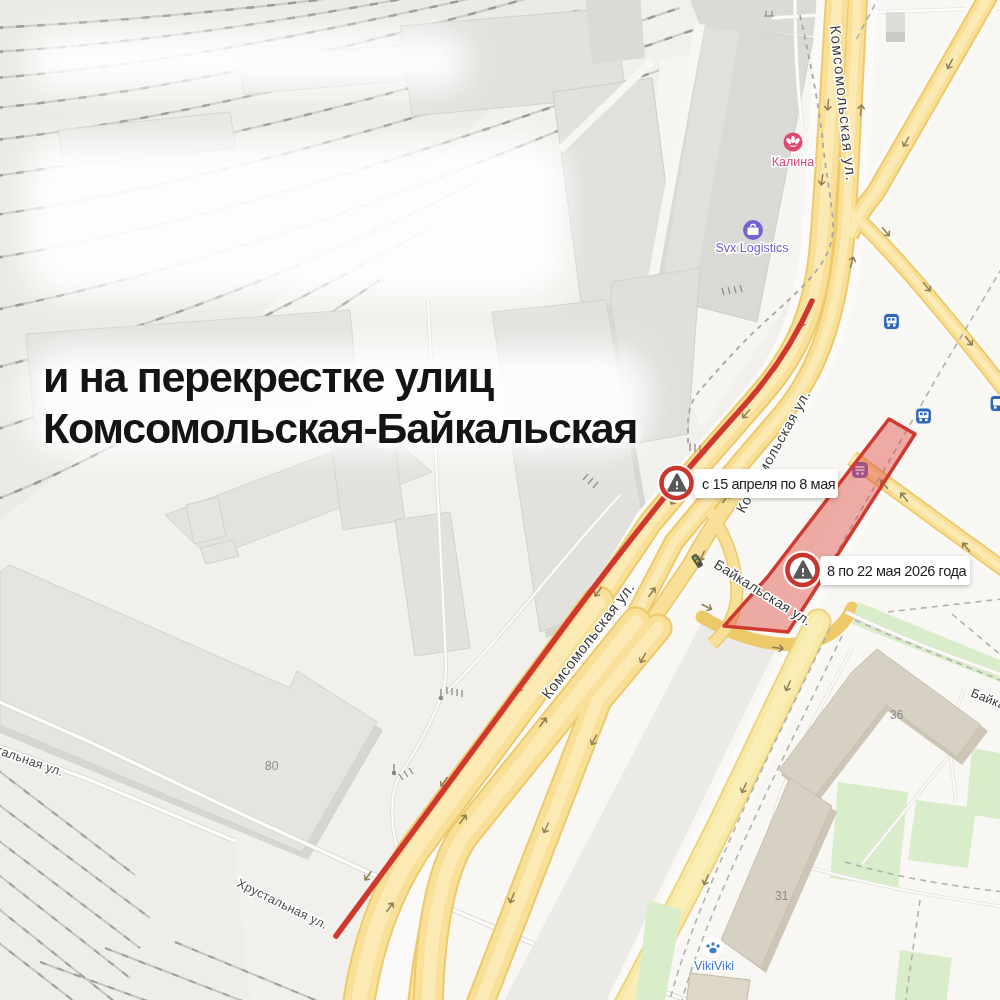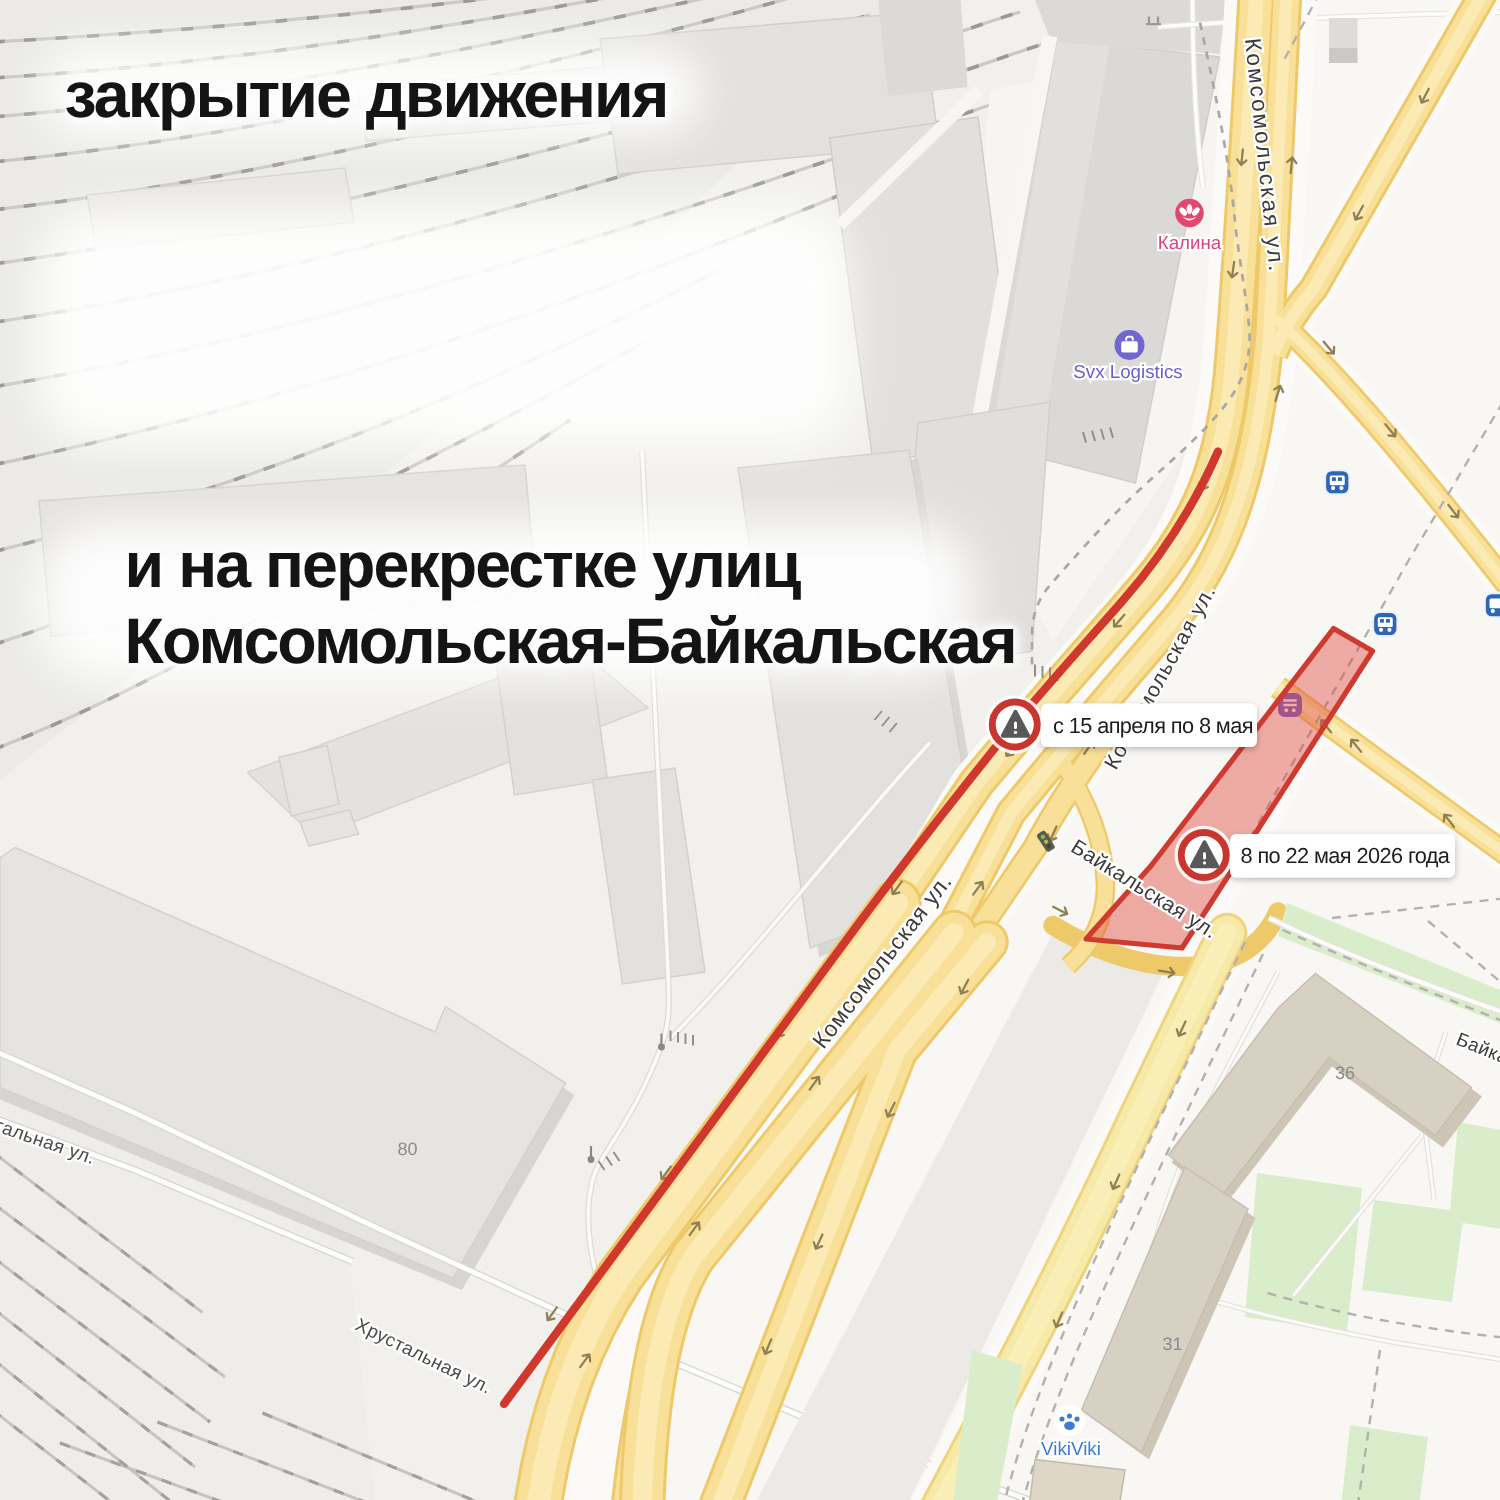--- a/index.html
+++ b/index.html
@@ -470,17 +470,16 @@
     <filter id="boxshadow" x="-20%" y="-40%" width="140%" height="200%">
       <feDropShadow dx="0" dy="1.5" stdDeviation="2" flood-color="#000000" flood-opacity="0.25"></feDropShadow>
     </filter>
   </defs>
 </svg>
 
 <div class="halo" style="left:28px;top:32px;width:440px;height:58px;"></div>
 <div class="halo" style="left:26px;top:140px;width:540px;height:156px;"></div>
 <div class="halo" style="left:26px;top:348px;width:622px;height:104px;"></div>
 
-<div class="ovl" style="top:40px;font-size:43px;">закрытие движения</div>
-
-
-<div class="ovl" style="top:352px;font-size:43px;line-height:51px;margin-left:40px;">и на перекрестке улиц<br>Комсомольская-Байкальская</div>
+
+
+<div class="ovl" style="top:352px;font-size:43px;line-height:51px;">и на перекрестке улиц<br>Комсомольская-Байкальская</div>
 </div>
 
 </body></html>

